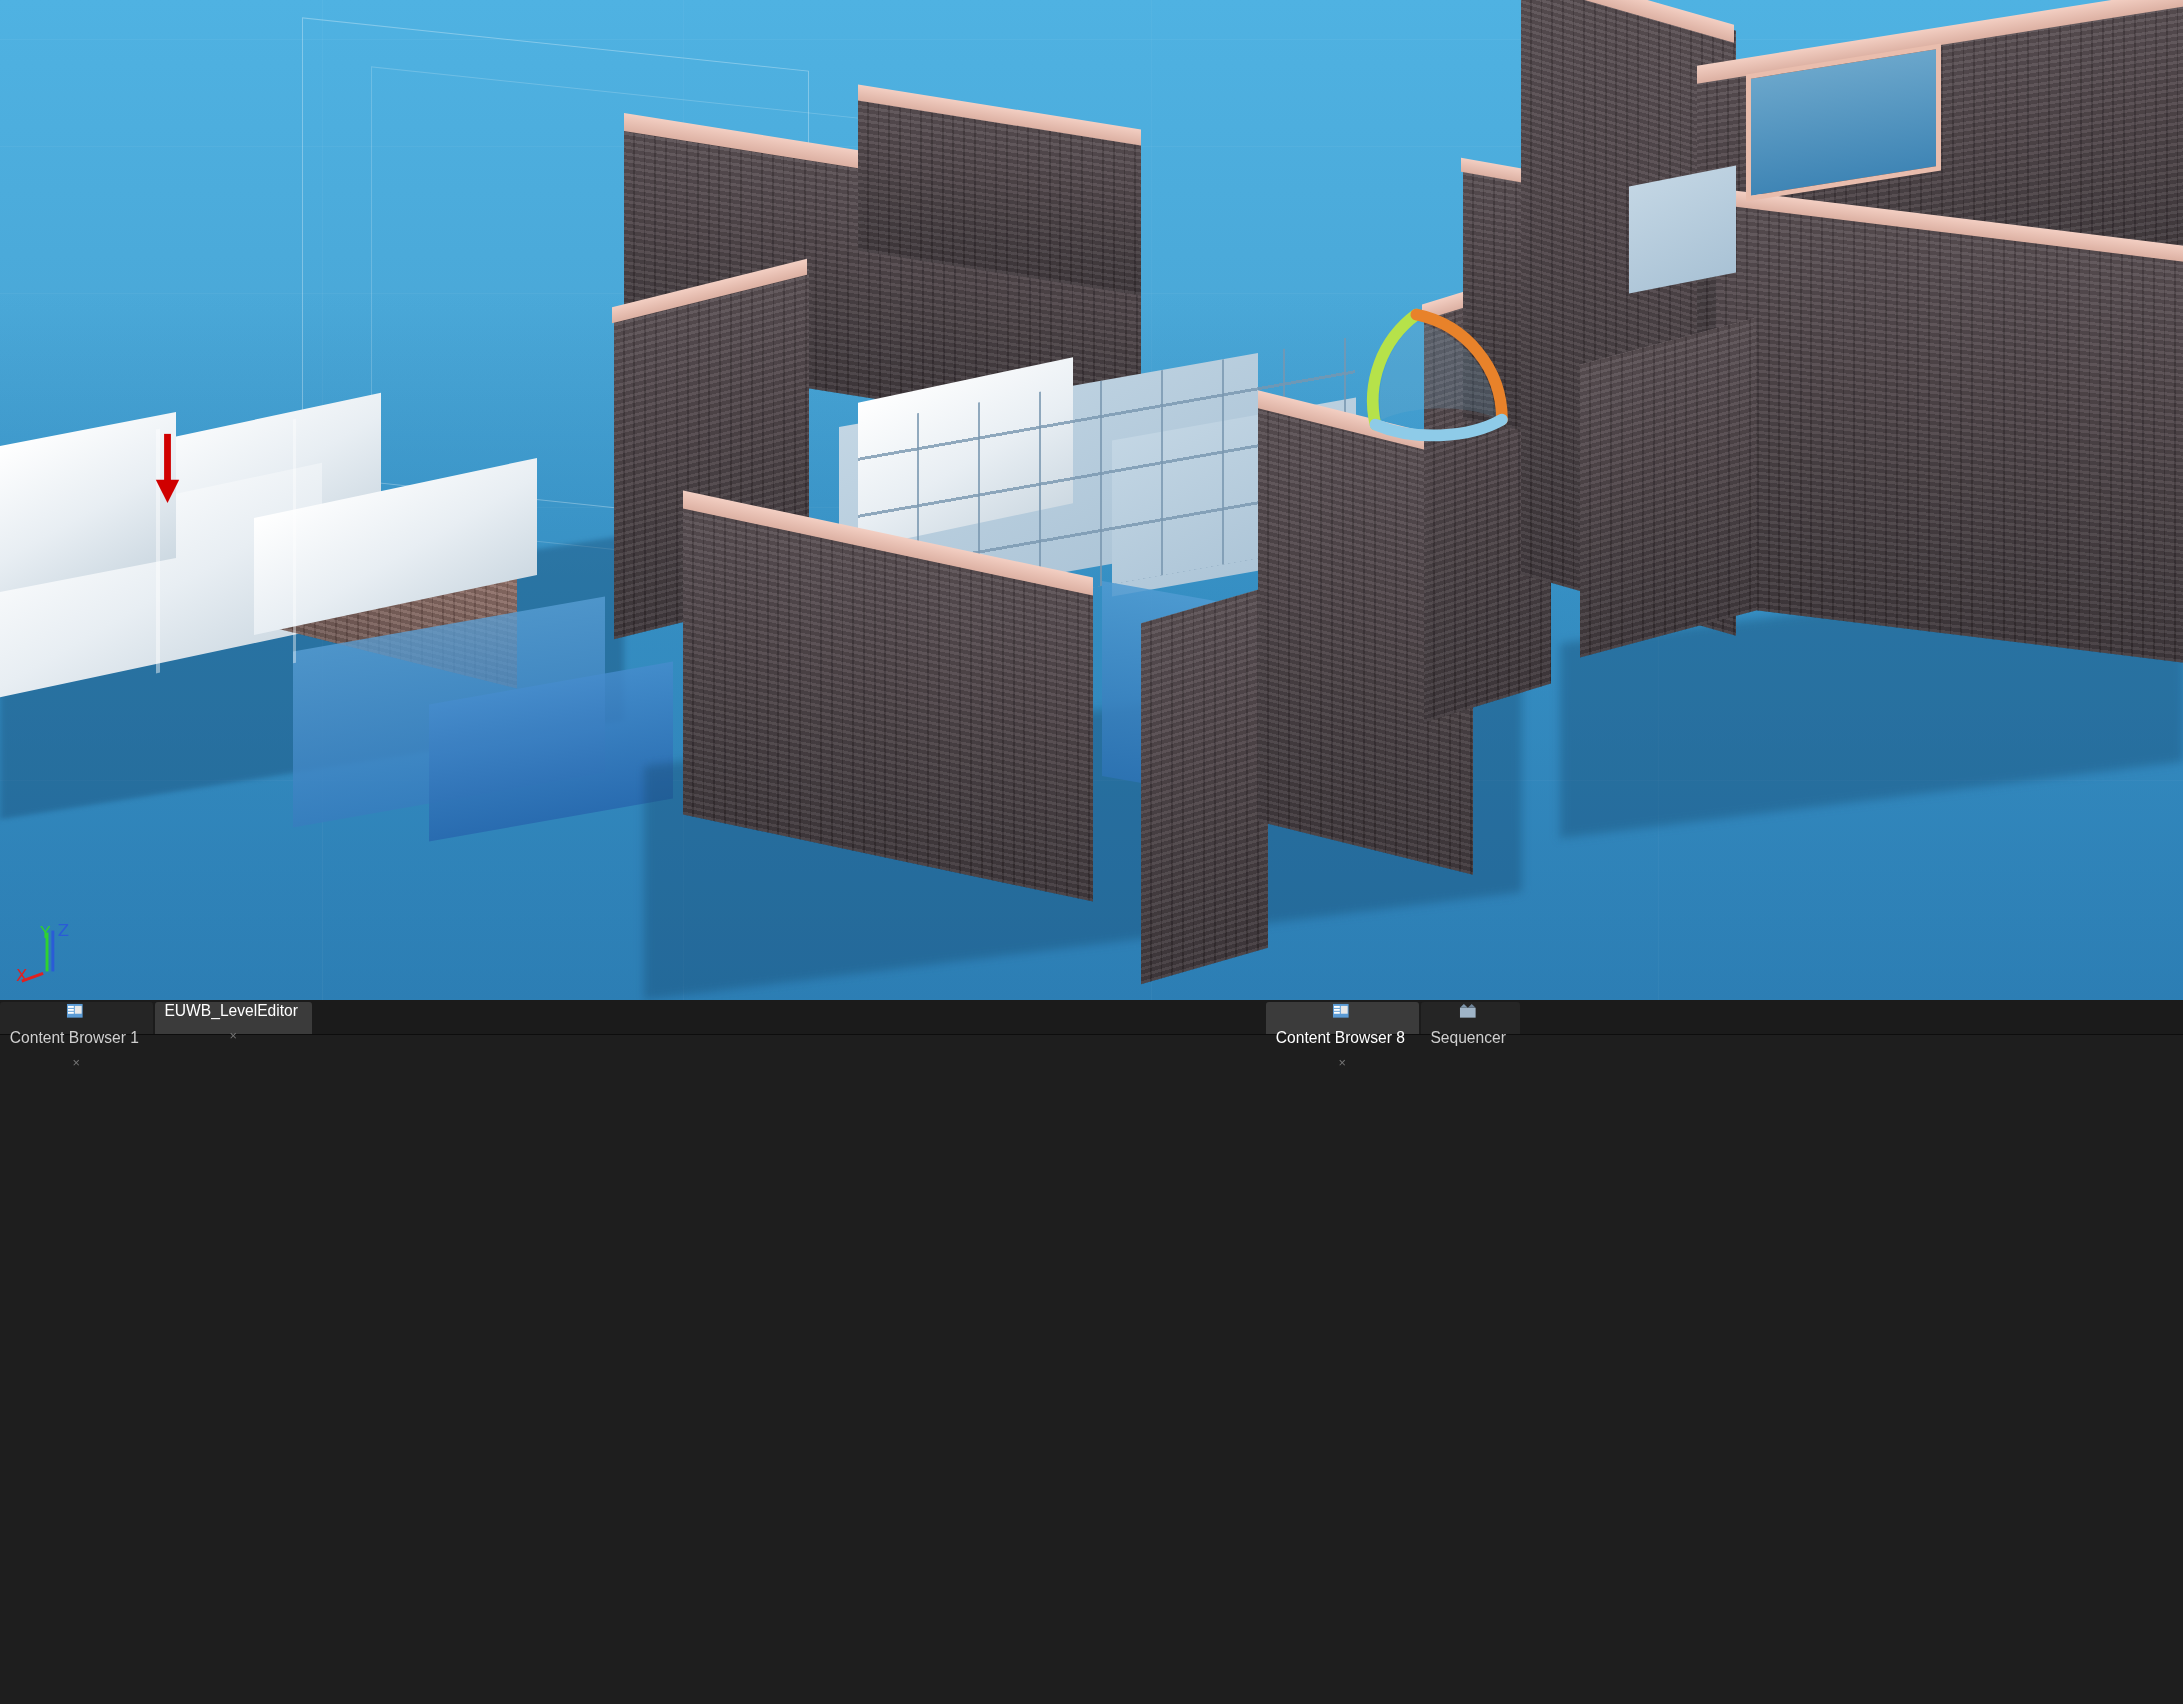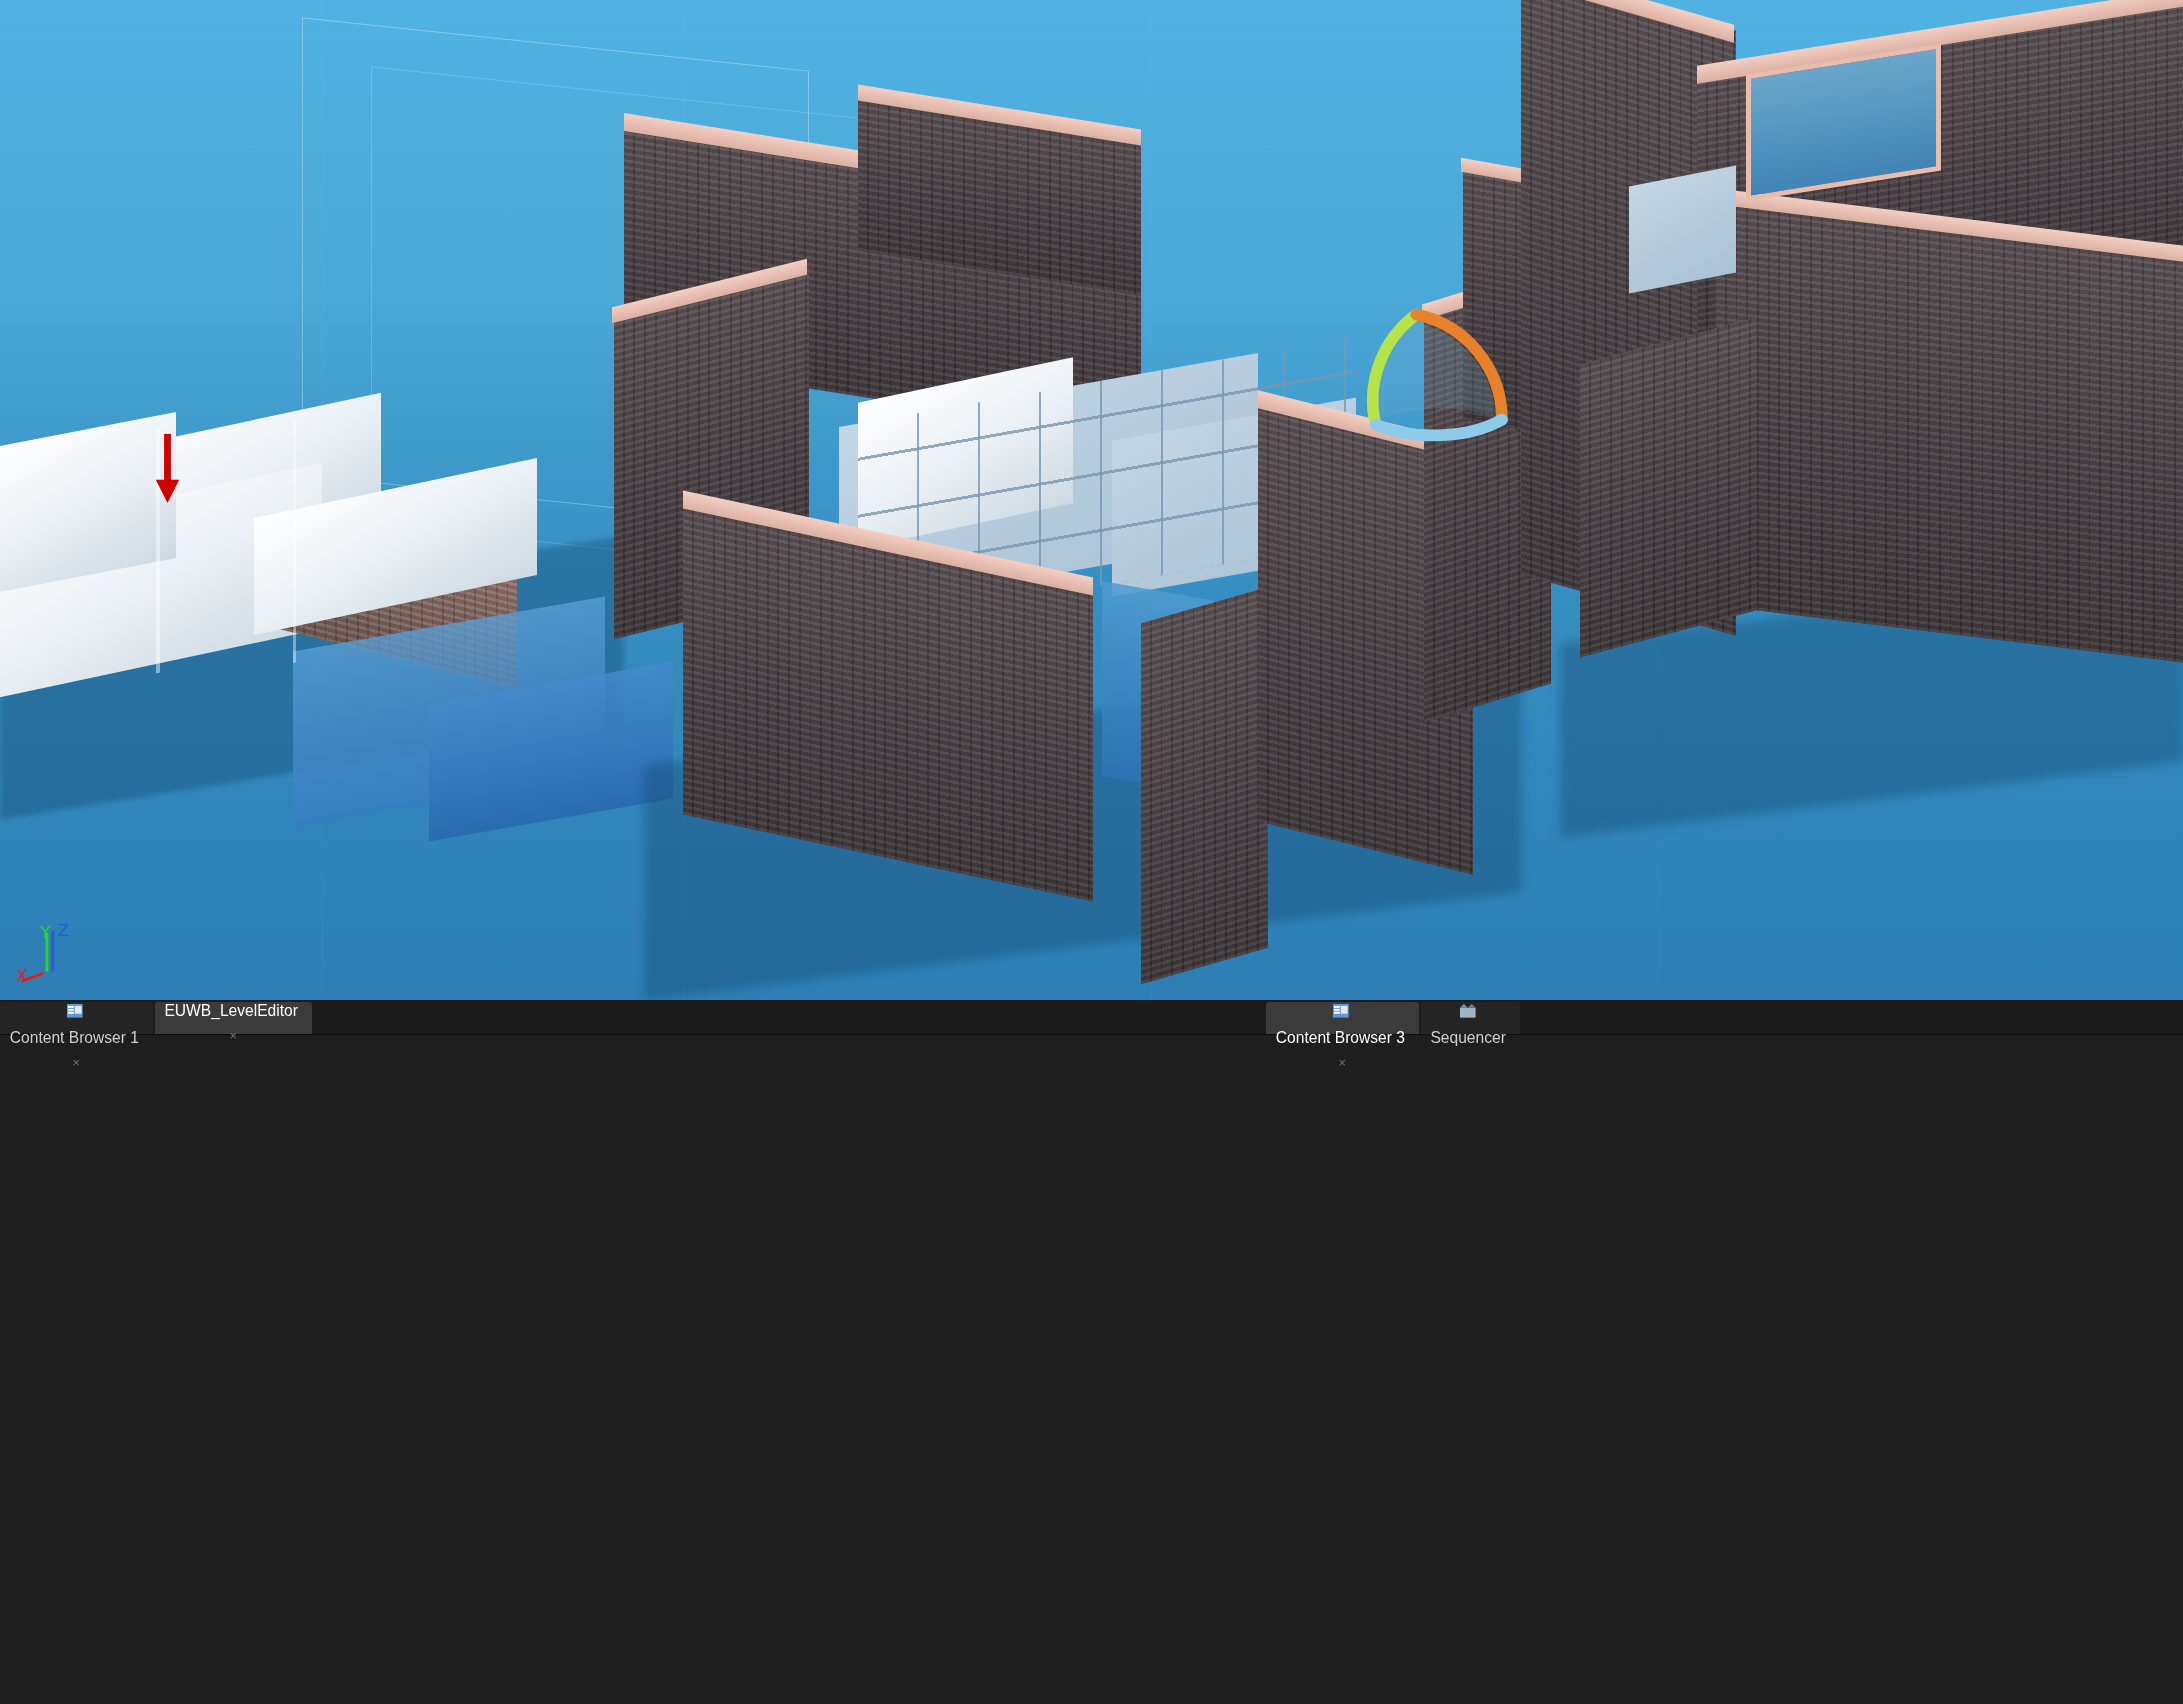--- a/index.html
+++ b/index.html
@@ -219,21 +219,21 @@
 
     <div class="tabstrip" style="left:1266px; top:0; width:918px;">
       <div class="tab active">
         <svg class="tabico" viewBox="0 0 18 18">
           <rect x="1" y="2" width="16" height="14" fill="#5b9bd5"></rect>
           <rect x="2" y="4" width="6" height="2" fill="#fff"></rect>
             <rect x="2" y="7" width="6" height="2" fill="#fff"></rect>
           <rect x="2" y="10" width="6" height="2" fill="#fff"></rect>
             <rect x="9" y="4" width="7" height="8" fill="#e8e8e8"></rect>
         </svg>
-        <span>Content Browser 3</span>
+        <span>Content Browser 8</span>
         <span class="tabx">×</span>
       </div>
       <div class="tab">
         <svg class="tabico" viewBox="0 0 18 18">
           <rect x="1" y="6" width="16" height="10" fill="#9fb4c7"></rect>
           <polygon points="1,6 5,2 9,6" fill="#7f97ad"></polygon>
             <polygon points="9,6 13,2 17,6" fill="#6f8499"></polygon>
         </svg>
         <span>Sequencer</span>
       </div>

